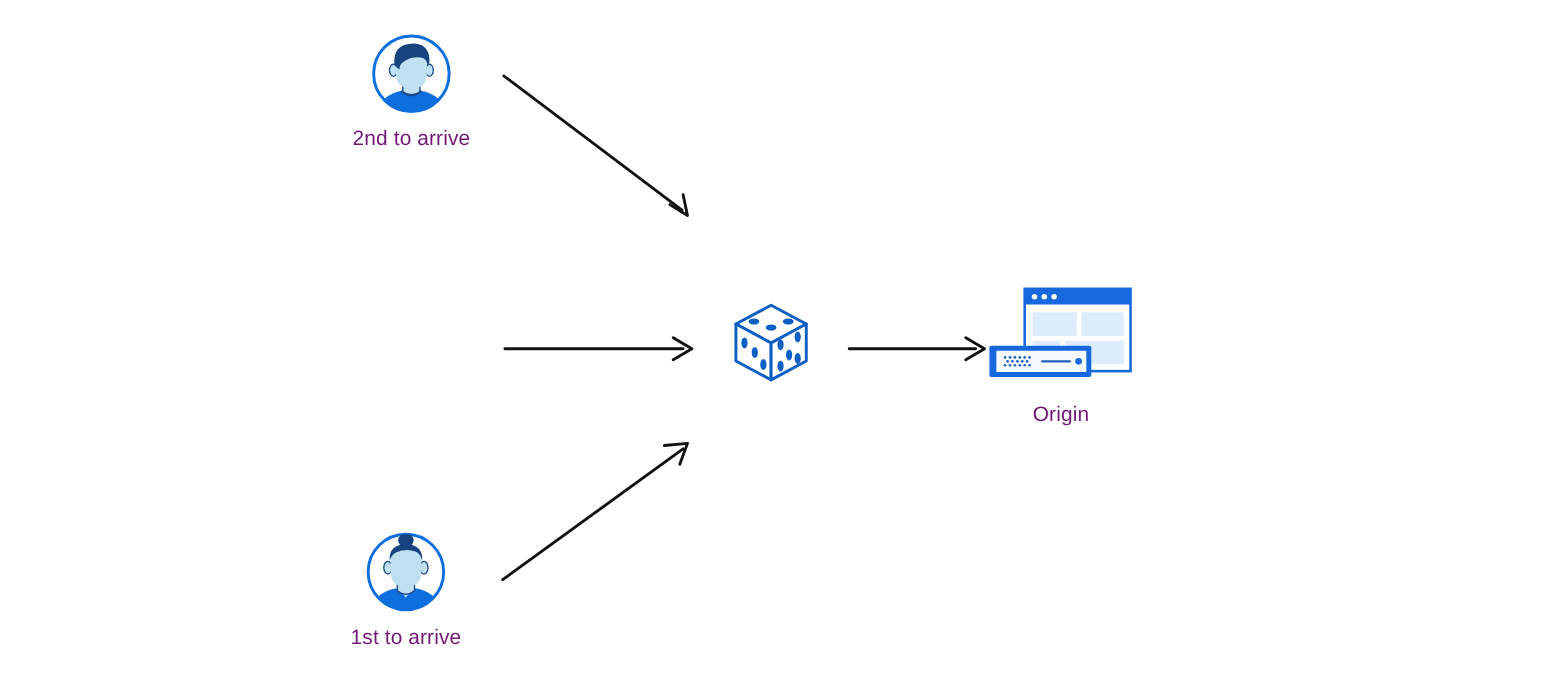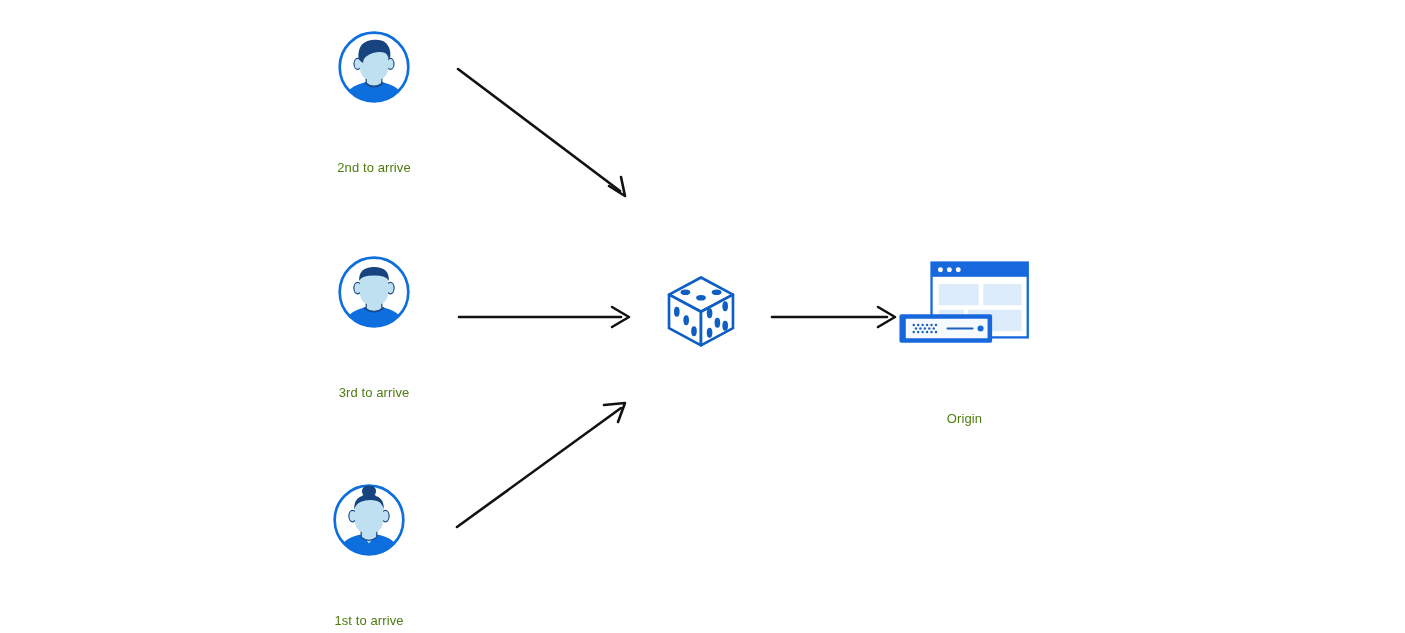--- a/index.html
+++ b/index.html
@@ -27,25 +27,24 @@
     position: absolute;
   }
   .node-icon {
     position: relative;
   }
   .node-label {
     position: absolute;
     left: 50%;
     transform: translateX(-50%);
     white-space: nowrap;
-    font-size: 13px;
-    color: #4d7c0f;
+    font-size: 19px;
+    color: #701a75;
     font-family: "Liberation Sans", sans-serif;
     letter-spacing: 0.1px;
-    margin-top: 44px;
   }
 
   
   .avatar-node { width: 78px; height: 78px; }
   .avatar-node .node-label { top: 88px; }
 
   #client-1 { left: 335px; top: 28px; }
   #client-2 { left: 335px; top: 253px; }
   #client-3 { left: 330px; top: 481px; }
 
@@ -115,43 +114,20 @@
           <path d="M32 36 q0 -17 18 -17 q18 0 18 17 v14 q0 17 -18 17 q-18 0 -18 -17 Z" fill="#bfe0f0"></path>
 
           <path d="M30 38 q-1 -22 20 -23 q19 -1 21 17 q0.6 6 -2 9 q-1 -9 -8 -10 q-12 -1 -20 5 q-5 3 -5 9 q-4 -2 -6 -7 Z" fill="#17447f"></path>
           <path d="M58 18 q10 3 12 12 q-6 -7 -14 -9 Z" fill="#17447f"></path>
         </g>
       </svg>
     </div>
     <div class="node-label">2nd to arrive</div>
   </div>
 
-  <div class="node avatar-node" id="client-2">
-    <div class="node-icon">
-      <svg width="78" height="78" viewBox="0 0 100 100">
-        <defs>
-          <clipPath id="clip-a2">
-              <circle cx="50" cy="50" r="44"></circle>
-            </clipPath>
-        </defs>
-        <circle cx="50" cy="50" r="44" fill="#ffffff" stroke="#0d6edd" stroke-width="3.4"></circle>
-        <g clip-path="url(#clip-a2)">
-          <path d="M8 100 C12 77 30 69 50 69 C70 69 88 77 92 100 Z" fill="#0d6edd"></path>
-          <path d="M40 58 h20 v14 q-10 7 -20 0 Z" fill="#bfe0f0" stroke="#1a4a8a" stroke-width="1.6"></path>
-          <path d="M37 70 q13 10 26 0" fill="none" stroke="#1a4a8a" stroke-width="1.8"></path>
-          <ellipse cx="29" cy="45" rx="4.8" ry="7.4" fill="#bfe0f0" stroke="#1a4a8a" stroke-width="1.5"></ellipse>
-          <ellipse cx="71" cy="45" rx="4.8" ry="7.4" fill="#bfe0f0" stroke="#1a4a8a" stroke-width="1.5"></ellipse>
-          <path d="M32 35 q0 -16 18 -16 q18 0 18 16 v15 q0 17 -18 17 q-18 0 -18 -17 Z" fill="#bfe0f0"></path>
-
-          <path d="M31 36 q-1 -18 19 -18 q20 0 19 18 q-3 -7 -19 -7 q-16 0 -19 7 Z" fill="#17447f"></path>
-        </g>
-      </svg>
-    </div>
-    <div class="node-label">3rd to arrive</div>
-  </div>
 
   <div class="node avatar-node" id="client-3">
     <div class="node-icon">
       <svg width="78" height="78" viewBox="0 0 100 100">
         <defs>
           <clipPath id="clip-a3">
               <circle cx="50" cy="50" r="44"></circle>
             </clipPath>
         </defs>
         <circle cx="50" cy="50" r="44" fill="#ffffff" stroke="#0d6edd" stroke-width="3.4"></circle>

